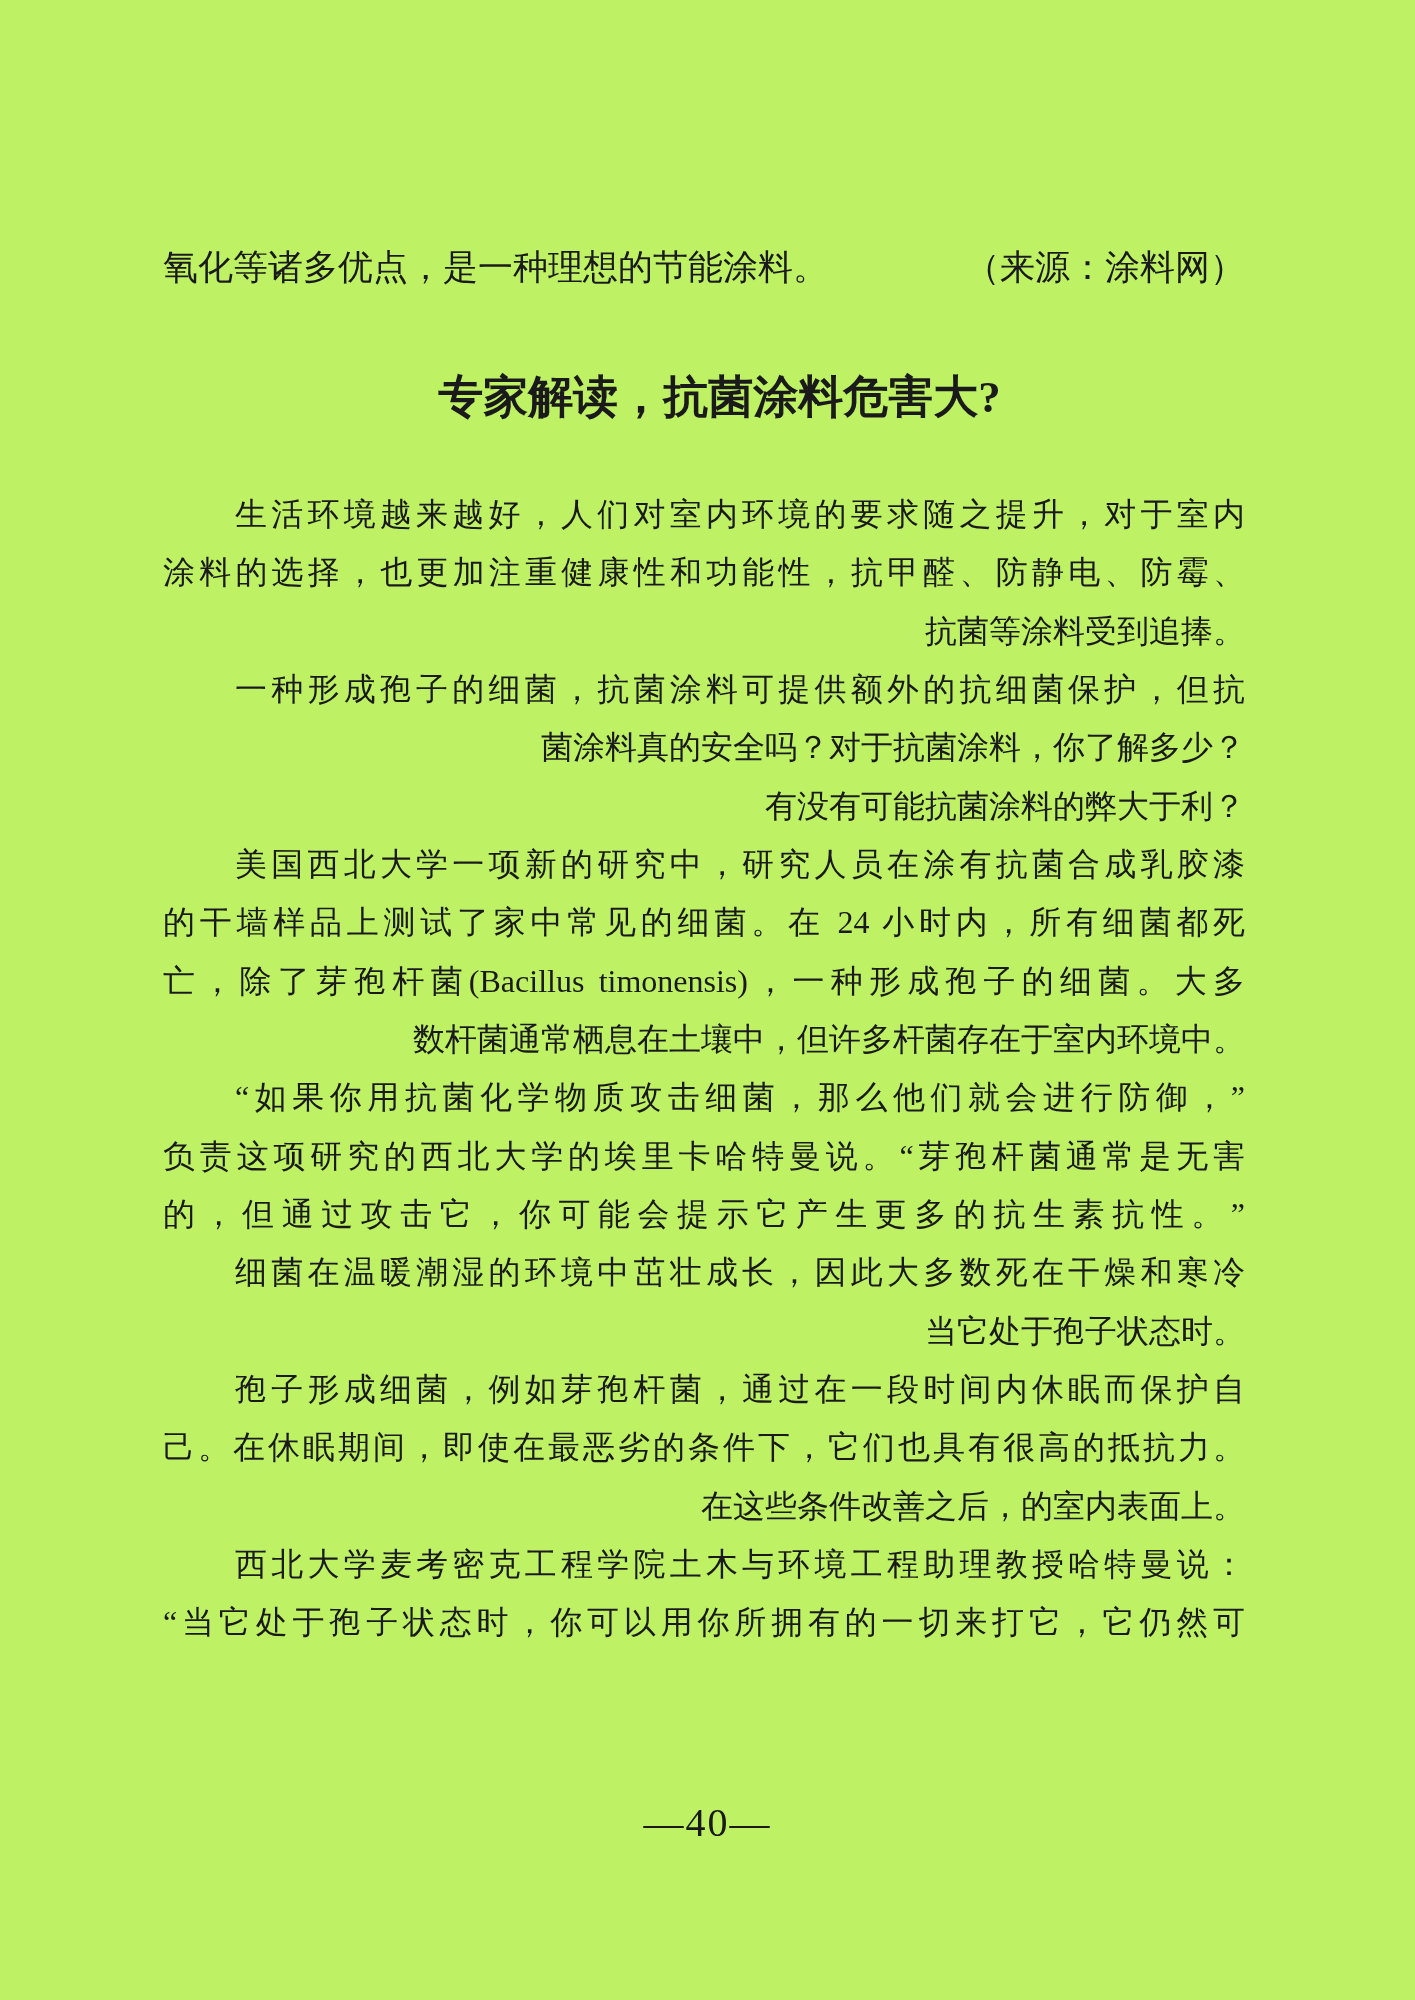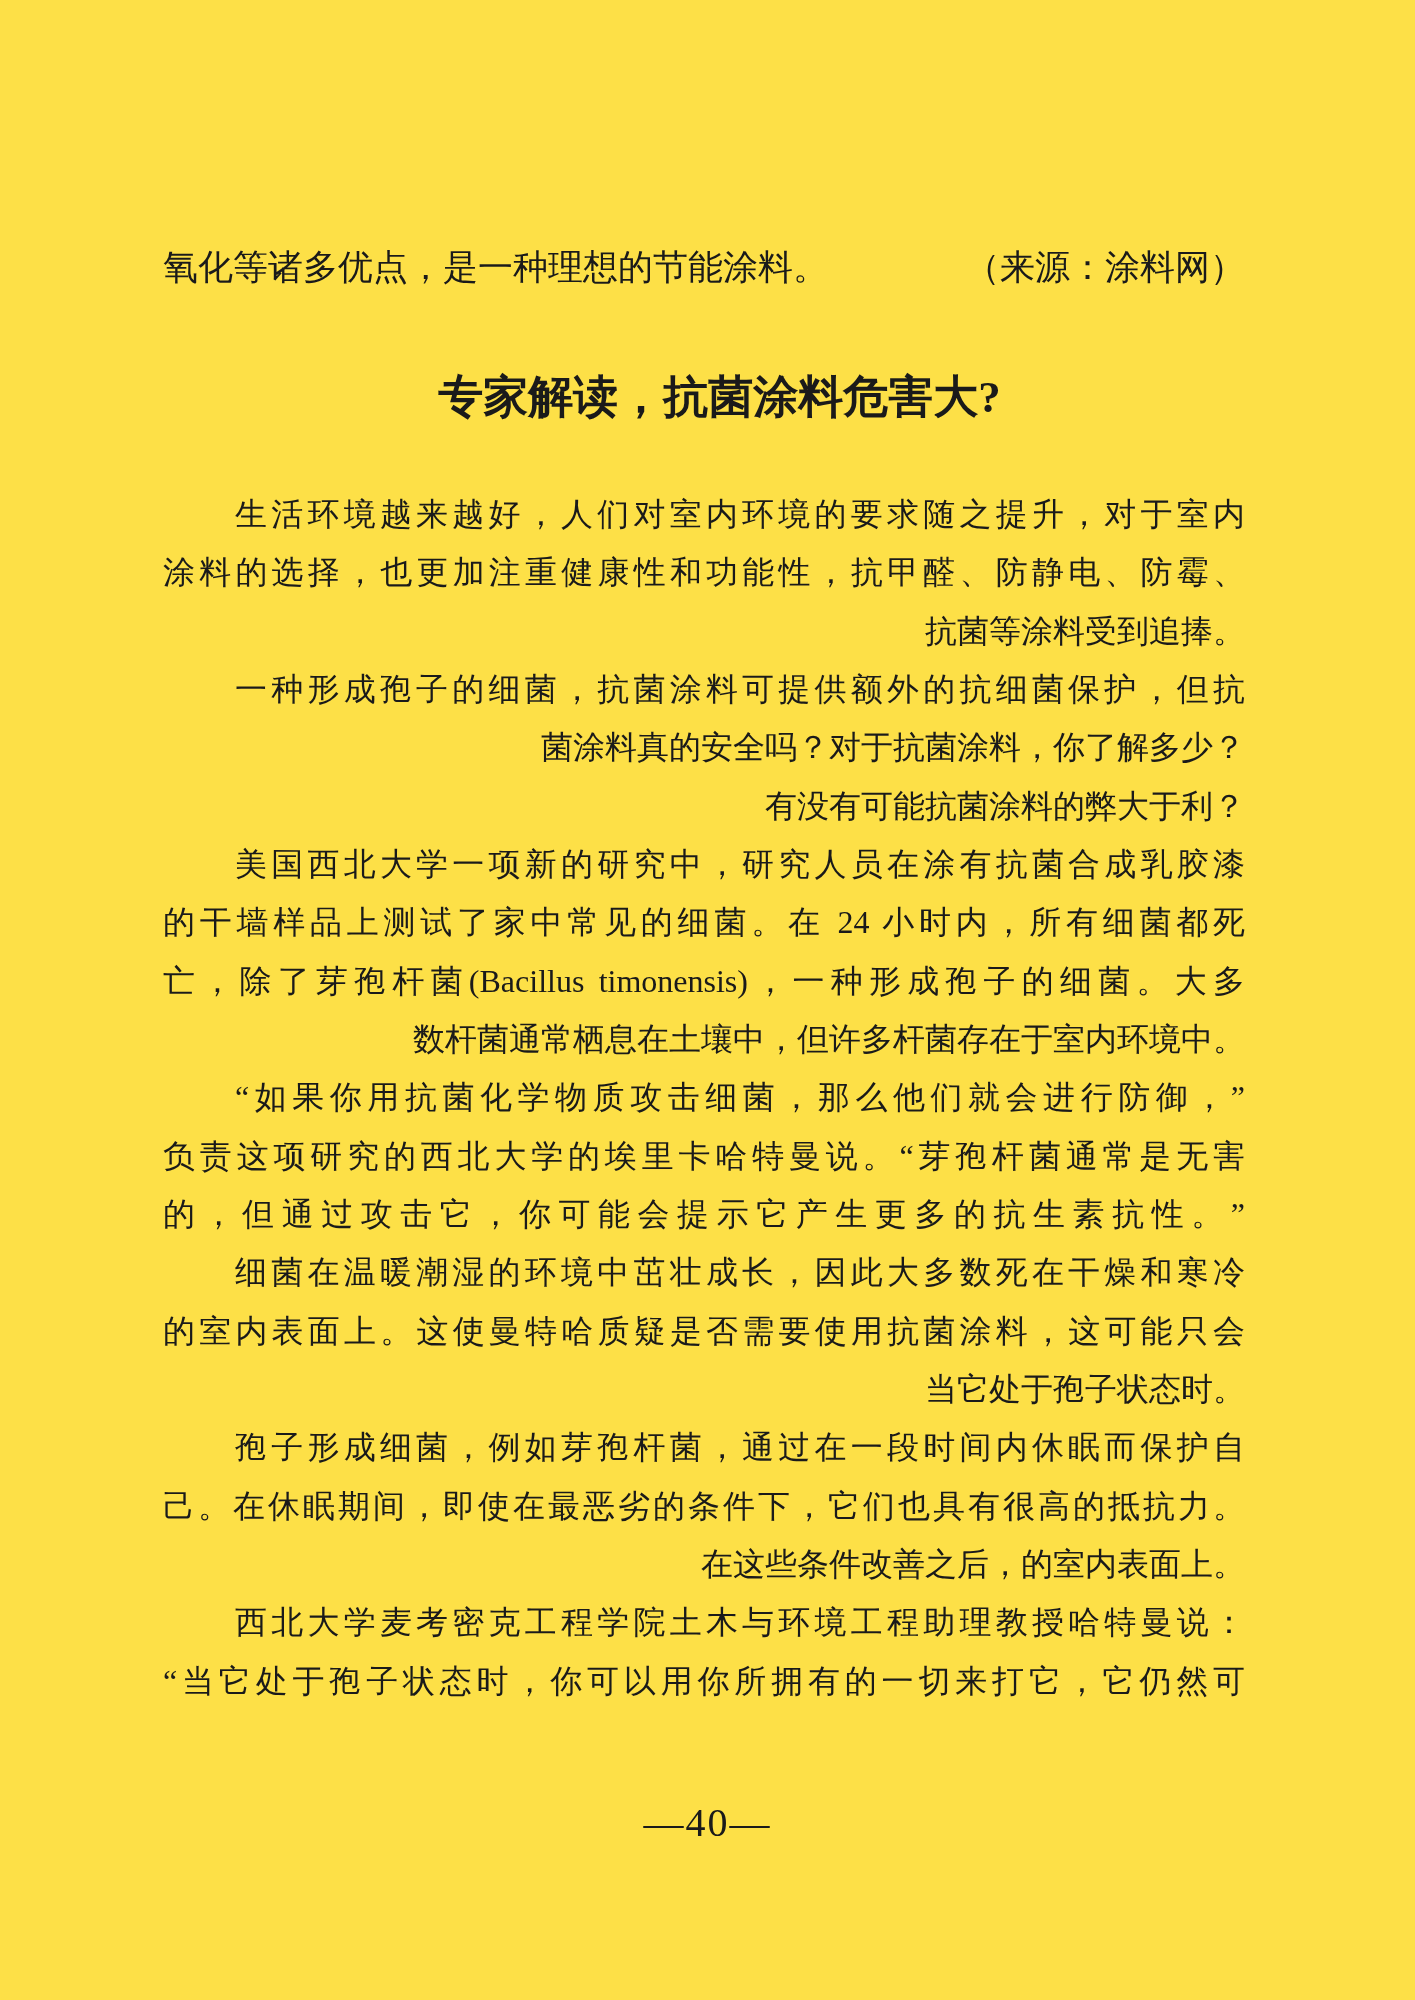--- a/index.html
+++ b/index.html
@@ -4,21 +4,21 @@
 <style>
   html, body {
     margin: 0;
     padding: 0;
     background: #ffffff;
   }
   .page {
     position: relative;
     width: 1415px;
     height: 2000px;
-    background: #fde047;
+    background: #bef264;
     color: #1a1a1a;
     font-family: "Liberation Serif", "DejaVu Serif", serif;
     overflow: hidden;
   }
   .header-line {
     position: absolute;
     left: 163px;
     top: 243px;
     width: 1082px;
     display: flex;
@@ -92,21 +92,20 @@
     <div class="ln">菌涂料真的安全吗？对于抗菌涂料，你了解多少？</div>
     <div class="ln ind">有没有可能抗菌涂料的弊大于利？</div>
     <div class="ln ind jfy">美国西北大学一项新的研究中，研究人员在涂有抗菌合成乳胶漆</div>
     <div class="ln jfy">的干墙样品上测试了家中常见的细菌。在 24 小时内，所有细菌都死</div>
     <div class="ln jfy">亡，除了芽孢杆菌(Bacillus timonensis)，一种形成孢子的细菌。大多</div>
     <div class="ln">数杆菌通常栖息在土壤中，但许多杆菌存在于室内环境中。</div>
     <div class="ln ind jfy">“如果你用抗菌化学物质攻击细菌，那么他们就会进行防御，”</div>
     <div class="ln jfy">负责这项研究的西北大学的埃里卡哈特曼说。“芽孢杆菌通常是无害</div>
     <div class="ln jfy">的，但通过攻击它，你可能会提示它产生更多的抗生素抗性。”</div>
     <div class="ln ind jfy">细菌在温暖潮湿的环境中茁壮成长，因此大多数死在干燥和寒冷</div>
-    <div class="ln jfy">的室内表面上。这使曼特哈质疑是否需要使用抗菌涂料，这可能只会</div>
     <div class="ln">当它处于孢子状态时。</div>
     <div class="ln ind jfy">孢子形成细菌，例如芽孢杆菌，通过在一段时间内休眠而保护自</div>
     <div class="ln jfy">己。在休眠期间，即使在最恶劣的条件下，它们也具有很高的抵抗力。</div>
     <div class="ln">在这些条件改善之后，的室内表面上。</div>
     <div class="ln ind jfy">西北大学麦考密克工程学院土木与环境工程助理教授哈特曼说：</div>
     <div class="ln jfy">“当它处于孢子状态时，你可以用你所拥有的一切来打它，它仍然可</div>
   </div>
 
   <div class="pageno">—40—</div>
 

